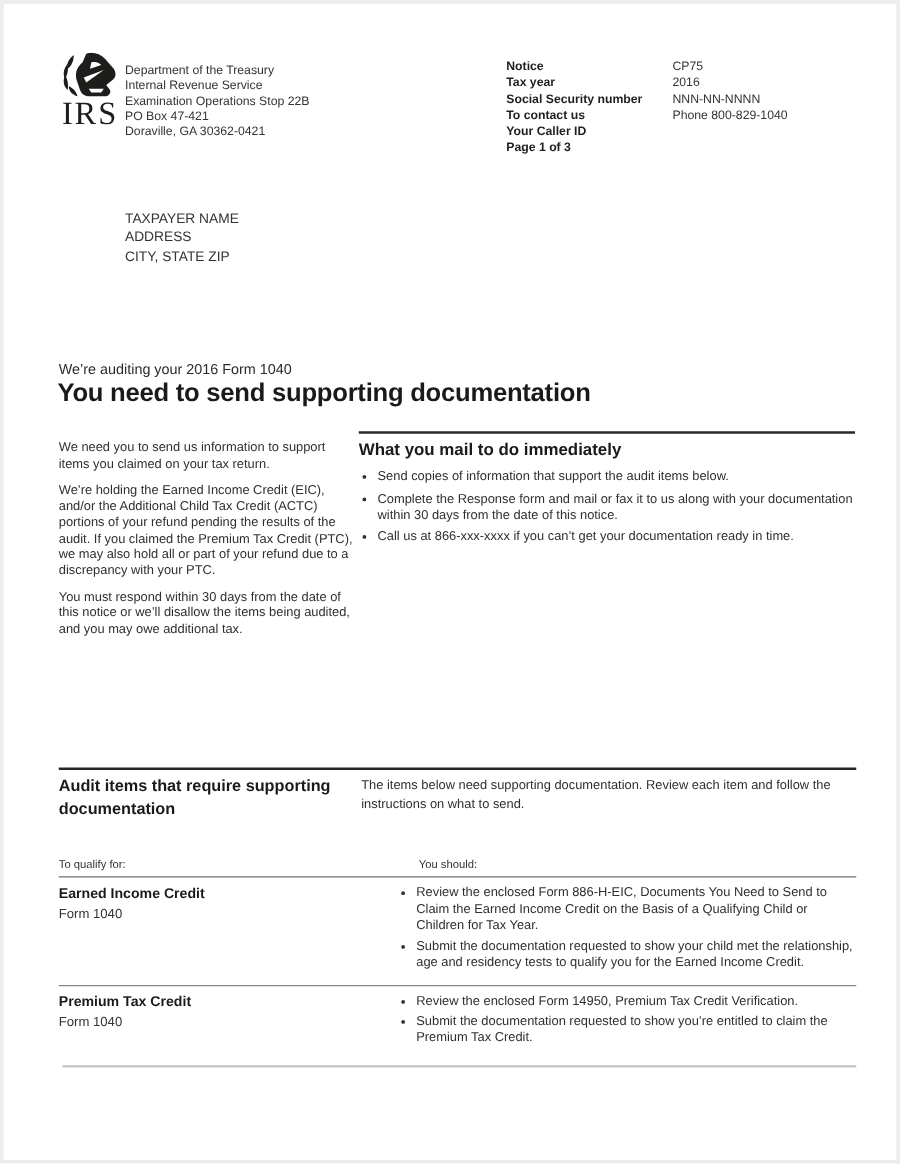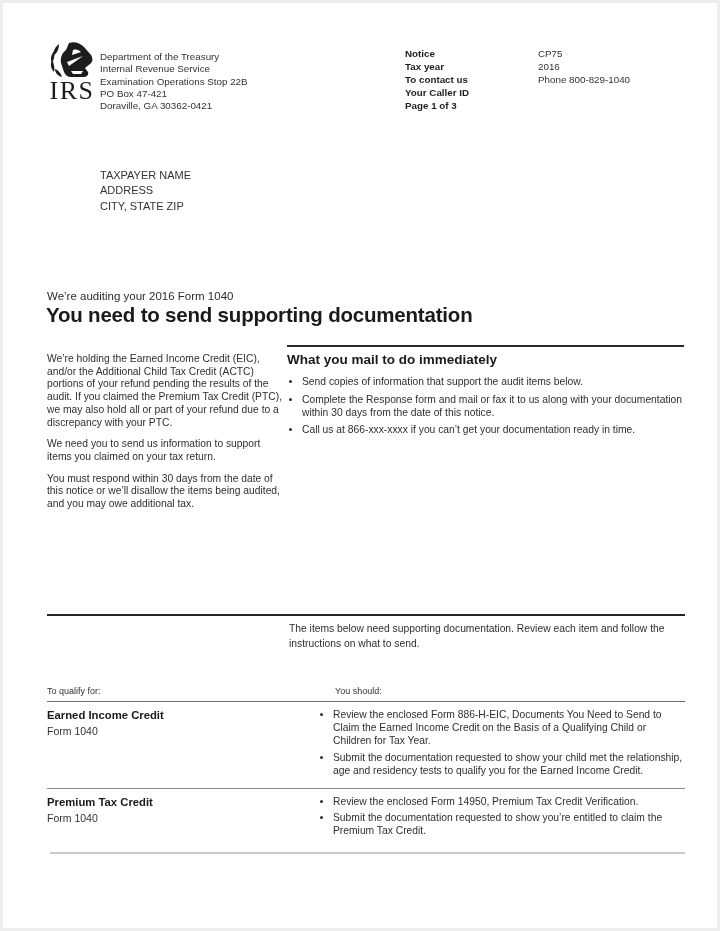--- a/index.html
+++ b/index.html
@@ -87,55 +87,59 @@
   </div>
 
   <div class="notice-info">
     <div class="row">
       <span class="k">Notice</span><span class="v">CP75</span>
     </div>
     <div class="row">
       <span class="k">Tax year</span><span class="v">2016</span>
     </div>
     <div class="row">
+      <span class="k">Social Security number</span><span class="v">NNN-NN-NNNN</span>
+    </div>
+    <div class="row">
       <span class="k">To contact us</span><span class="v">Phone 800-829-1040</span>
     </div>
     <div class="row">
       <span class="k">Your Caller ID</span><span class="v"></span>
     </div>
     <div class="row">
       <span class="k">Page 1 of 3</span><span class="v"></span>
     </div>
   </div>
 
   <div class="recipient">
     <div>TAXPAYER NAME</div>
     <div>ADDRESS</div>
     <div>CITY, STATE ZIP</div>
   </div>
 
   <div class="subtitle">We’re auditing your 2016 Form 1040</div>
   <h1 class="title">You need to send supporting documentation</h1>
 
   <div class="intro">
+    <p>We need you to send us information to support items you claimed on your tax return.</p>
     <p>We’re holding the Earned Income Credit (EIC), and/or the Additional Child Tax Credit (ACTC) portions of your refund pending the results of the audit. If you claimed the Premium Tax Credit (PTC), we may also hold all or part of your refund due to a discrepancy with your PTC.</p>
-    <p>We need you to send us information to support items you claimed on your tax return.</p>
     <p>You must respond within 30 days from the date of this notice or we’ll disallow the items being audited, and you may owe additional tax.</p>
   </div>
 
   <div class="immediate">
     <h2>What you mail to do immediately</h2>
     <ul>
       <li>Send copies of information that support the audit items below.</li>
       <li>Complete the Response form and mail or fax it to us along with your documentation within 30 days from the date of this notice.</li>
       <li>Call us at 866-xxx-xxxx if you can’t get your documentation ready in time.</li>
     </ul>
   </div>
 
   <div class="audit-rule"></div>
+  <div class="audit-head-left">Audit items that require supporting documentation</div>
   <div class="audit-head-right">The items below need supporting documentation. Review each item and follow the instructions on what to send.</div>
 
   <div class="audit-table">
     <div class="labels-row">
       <span class="qualify">To qualify for:</span>
       <span class="should">You should:</span>
     </div>
 
     <div class="arow">
       <div>

